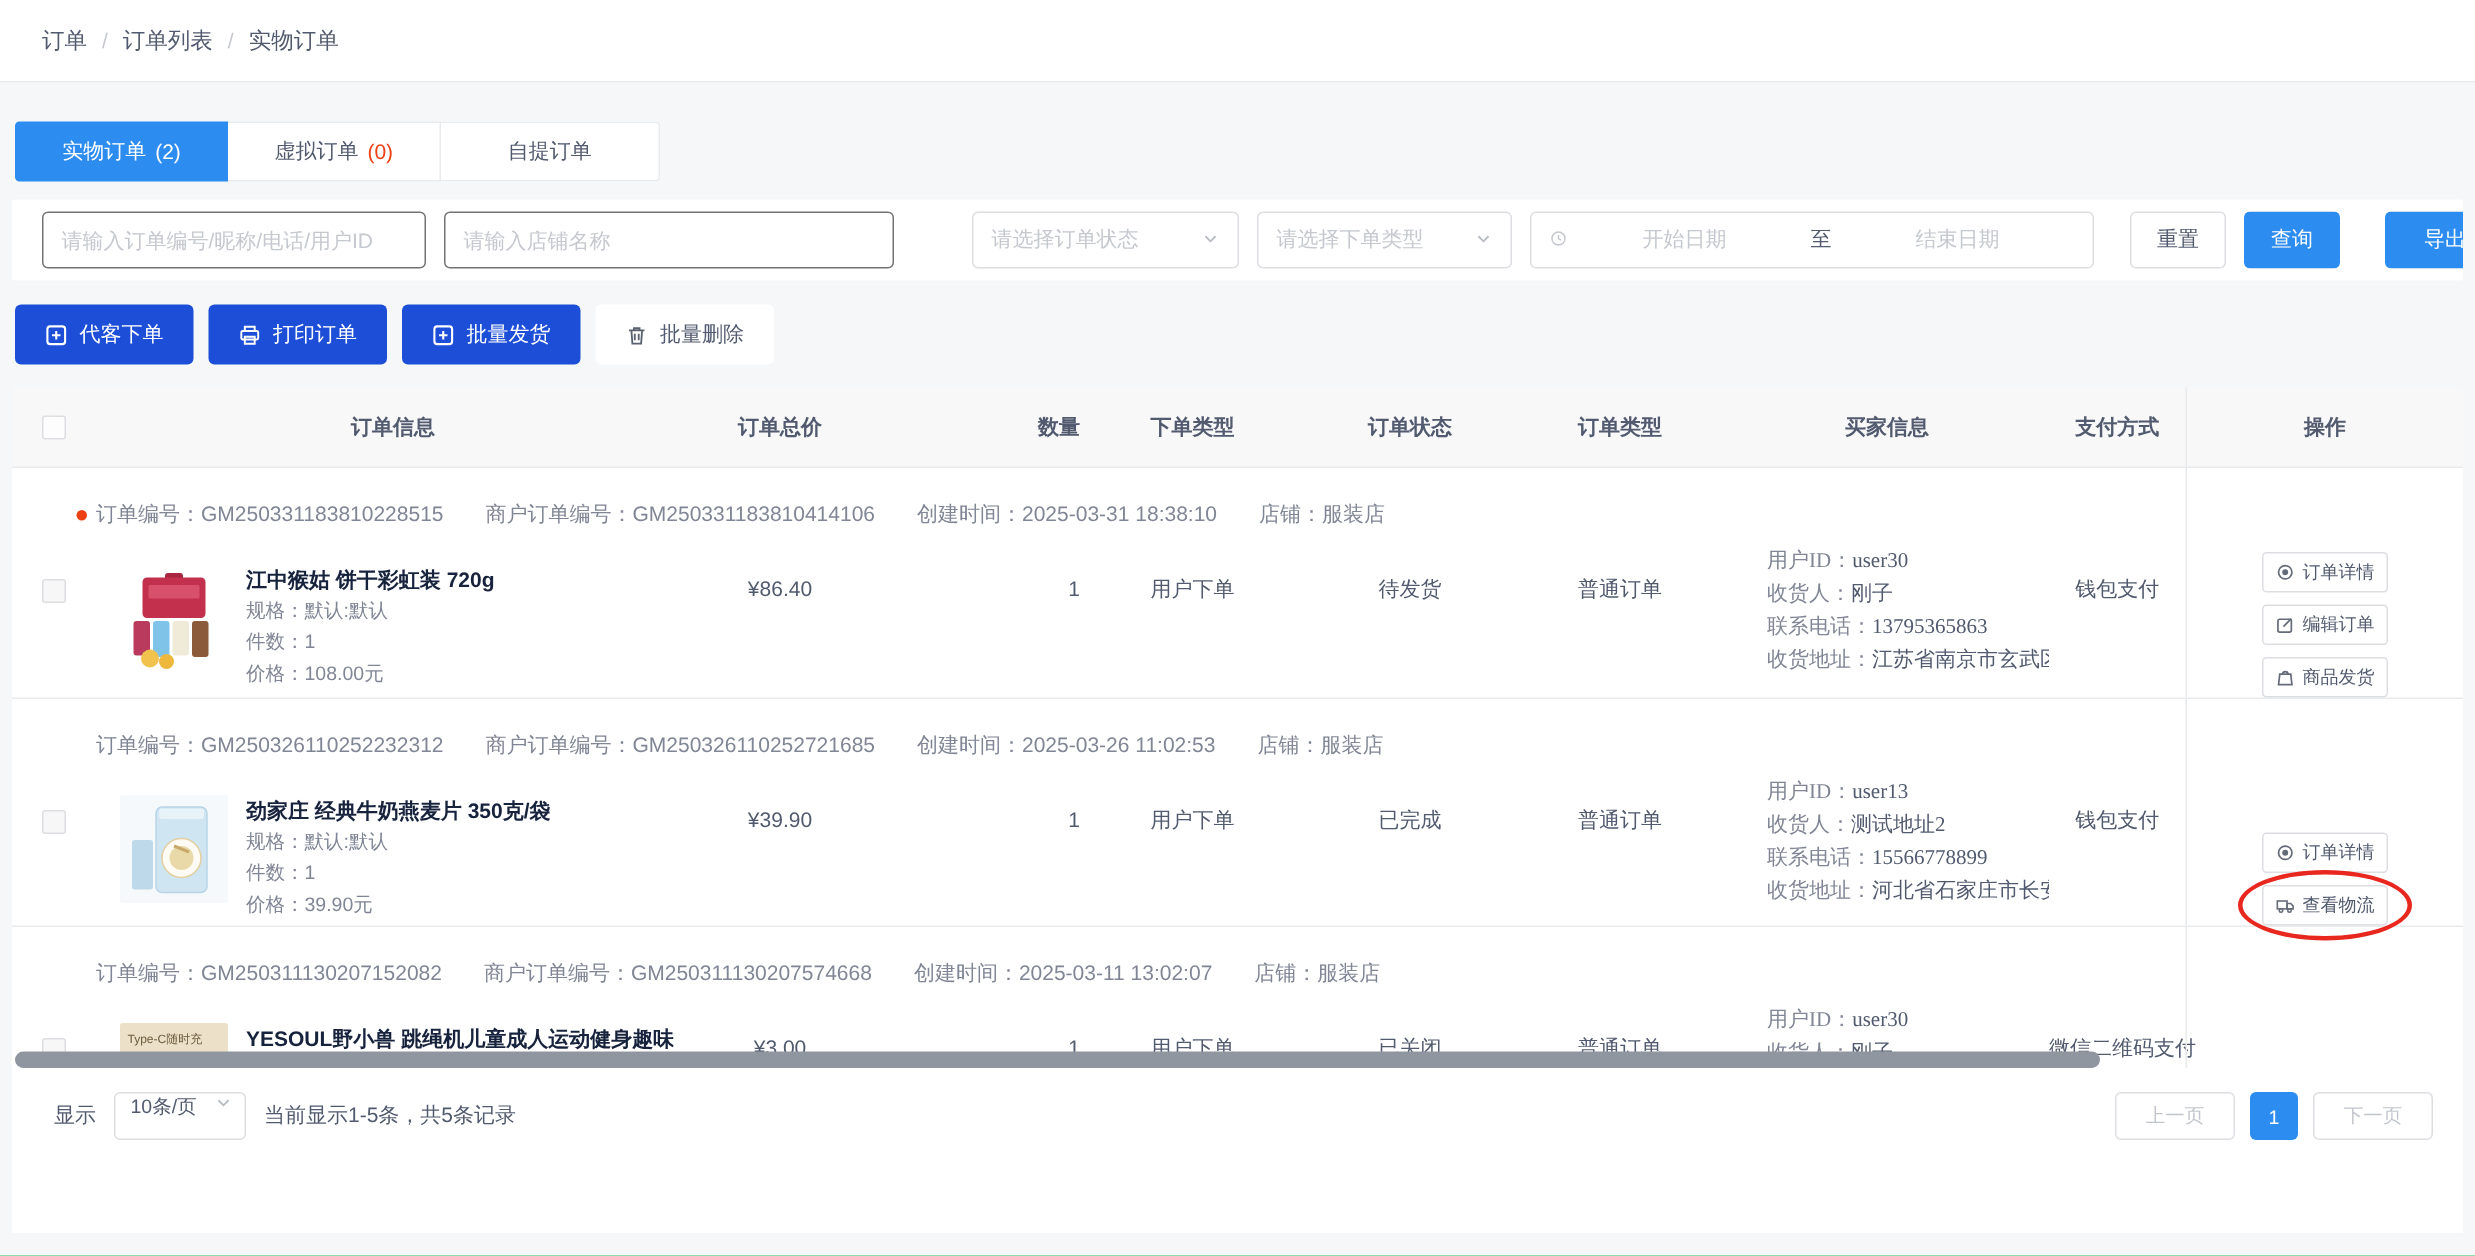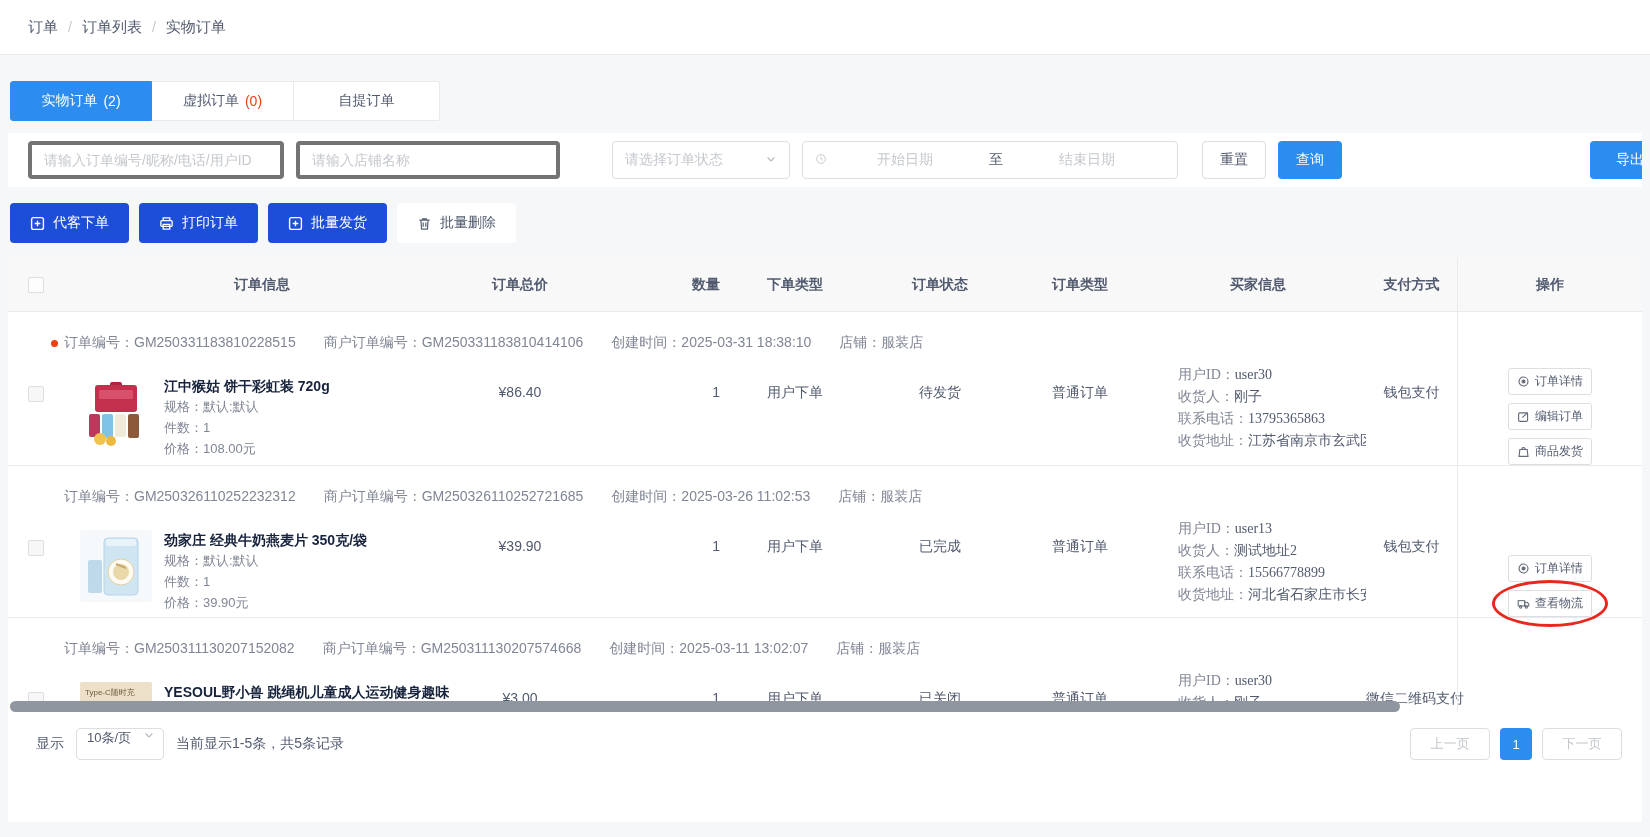--- a/index.html
+++ b/index.html
@@ -17,25 +17,25 @@
          background:#fff; border:1px solid #e8eaec; border-left:none; font-size:14px; color:#515a6e; cursor:pointer; }
   .tab:first-child { border-left:1px solid #e8eaec; border-radius:3px 0 0 3px; }
   .tab:last-child { width:146px; border-radius:0 3px 3px 0; }
   .tab.active { background:#2d8cf0; border-color:#2d8cf0; color:#fff; }
   .tab .count-red { color:#ed4014; }
   .tab.active .count { color:#fff; }
 
   
   .filter-card { margin:0 8px; height:54px; background:#fff; border-radius:2px; position:relative; overflow:hidden;
                  display:flex; align-items:center; gap:12px; padding-left:20px; }
-  .f-input { height:38px; border:4px solid #737373; border-radius:4px; padding:0 12px; font-size:14px; color:#515a6e;
+  .f-input { height:38px; border:1px solid #737373; border-radius:4px; padding:0 12px; font-size:14px; color:#515a6e;
              font-family:inherit; outline:none; background:#fff; }
   .f-input::placeholder { color:#c5c8ce; }
   .f-in1 { width:256px; }
-  .f-in2 { width:264px; }
+  .f-in2 { width:300px; }
   .f-select { height:38px; border:1px solid #dcdee2; border-radius:4px; display:flex; align-items:center;
               padding:0 12px; font-size:14px; color:#c5c8ce; background:#fff; cursor:pointer; }
   .f-sel1 { width:178px;margin-left:40px; } .f-sel2 { width:170px; }
   .f-select .chev { margin-left:auto; }
   .f-date { width:376px; height:38px; border:1px solid #dcdee2; border-radius:4px; display:flex; align-items:center;
             padding:0 12px; font-size:14px; background:#fff; cursor:pointer; }
   .f-date .ph { color:#c5c8ce; flex:1; text-align:center; }
   .f-date .to { color:#515a6e; padding:0 6px; }
   .btn { height:38px; border-radius:4px; font-size:14px; display:inline-flex; align-items:center; justify-content:center;
          cursor:pointer; border:1px solid transparent; font-family:inherit; }
@@ -139,20 +139,28 @@
   <input class="f-input f-in1" placeholder="请输入订单编号/昵称/电话/用户ID" style="">
   <input class="f-input f-in2" placeholder="请输入店铺名称" style="">
   <div class="f-select f-sel1">
     <span>请选择订单状态</span>
     <span class="chev">
       <svg viewBox="0 0 16 16" fill="none" stroke="#b7bbc2" stroke-width="1.6">
           <path d="M3.5 6l4.5 4.5L12.5 6"></path>
         </svg>
     </span>
   </div>
+  <div class="f-select f-sel2">
+    <span>请选择下单类型</span>
+    <span class="chev">
+      <svg viewBox="0 0 16 16" fill="none" stroke="#b7bbc2" stroke-width="1.6">
+          <path d="M3.5 6l4.5 4.5L12.5 6"></path>
+        </svg>
+    </span>
+  </div>
   <div class="f-date">
     <span class="chev" style="margin:0">
       <svg viewBox="0 0 16 16" fill="none" stroke="#c5c8ce" stroke-width="1.3">
           <circle cx="8" cy="8" r="5.8"></circle>
           <path d="M8 4.8V8l2.2 1.5"></path>
         </svg>
     </span>
     <span class="ph">开始日期</span>
     <span class="to">至</span>
     <span class="ph">结束日期</span>

